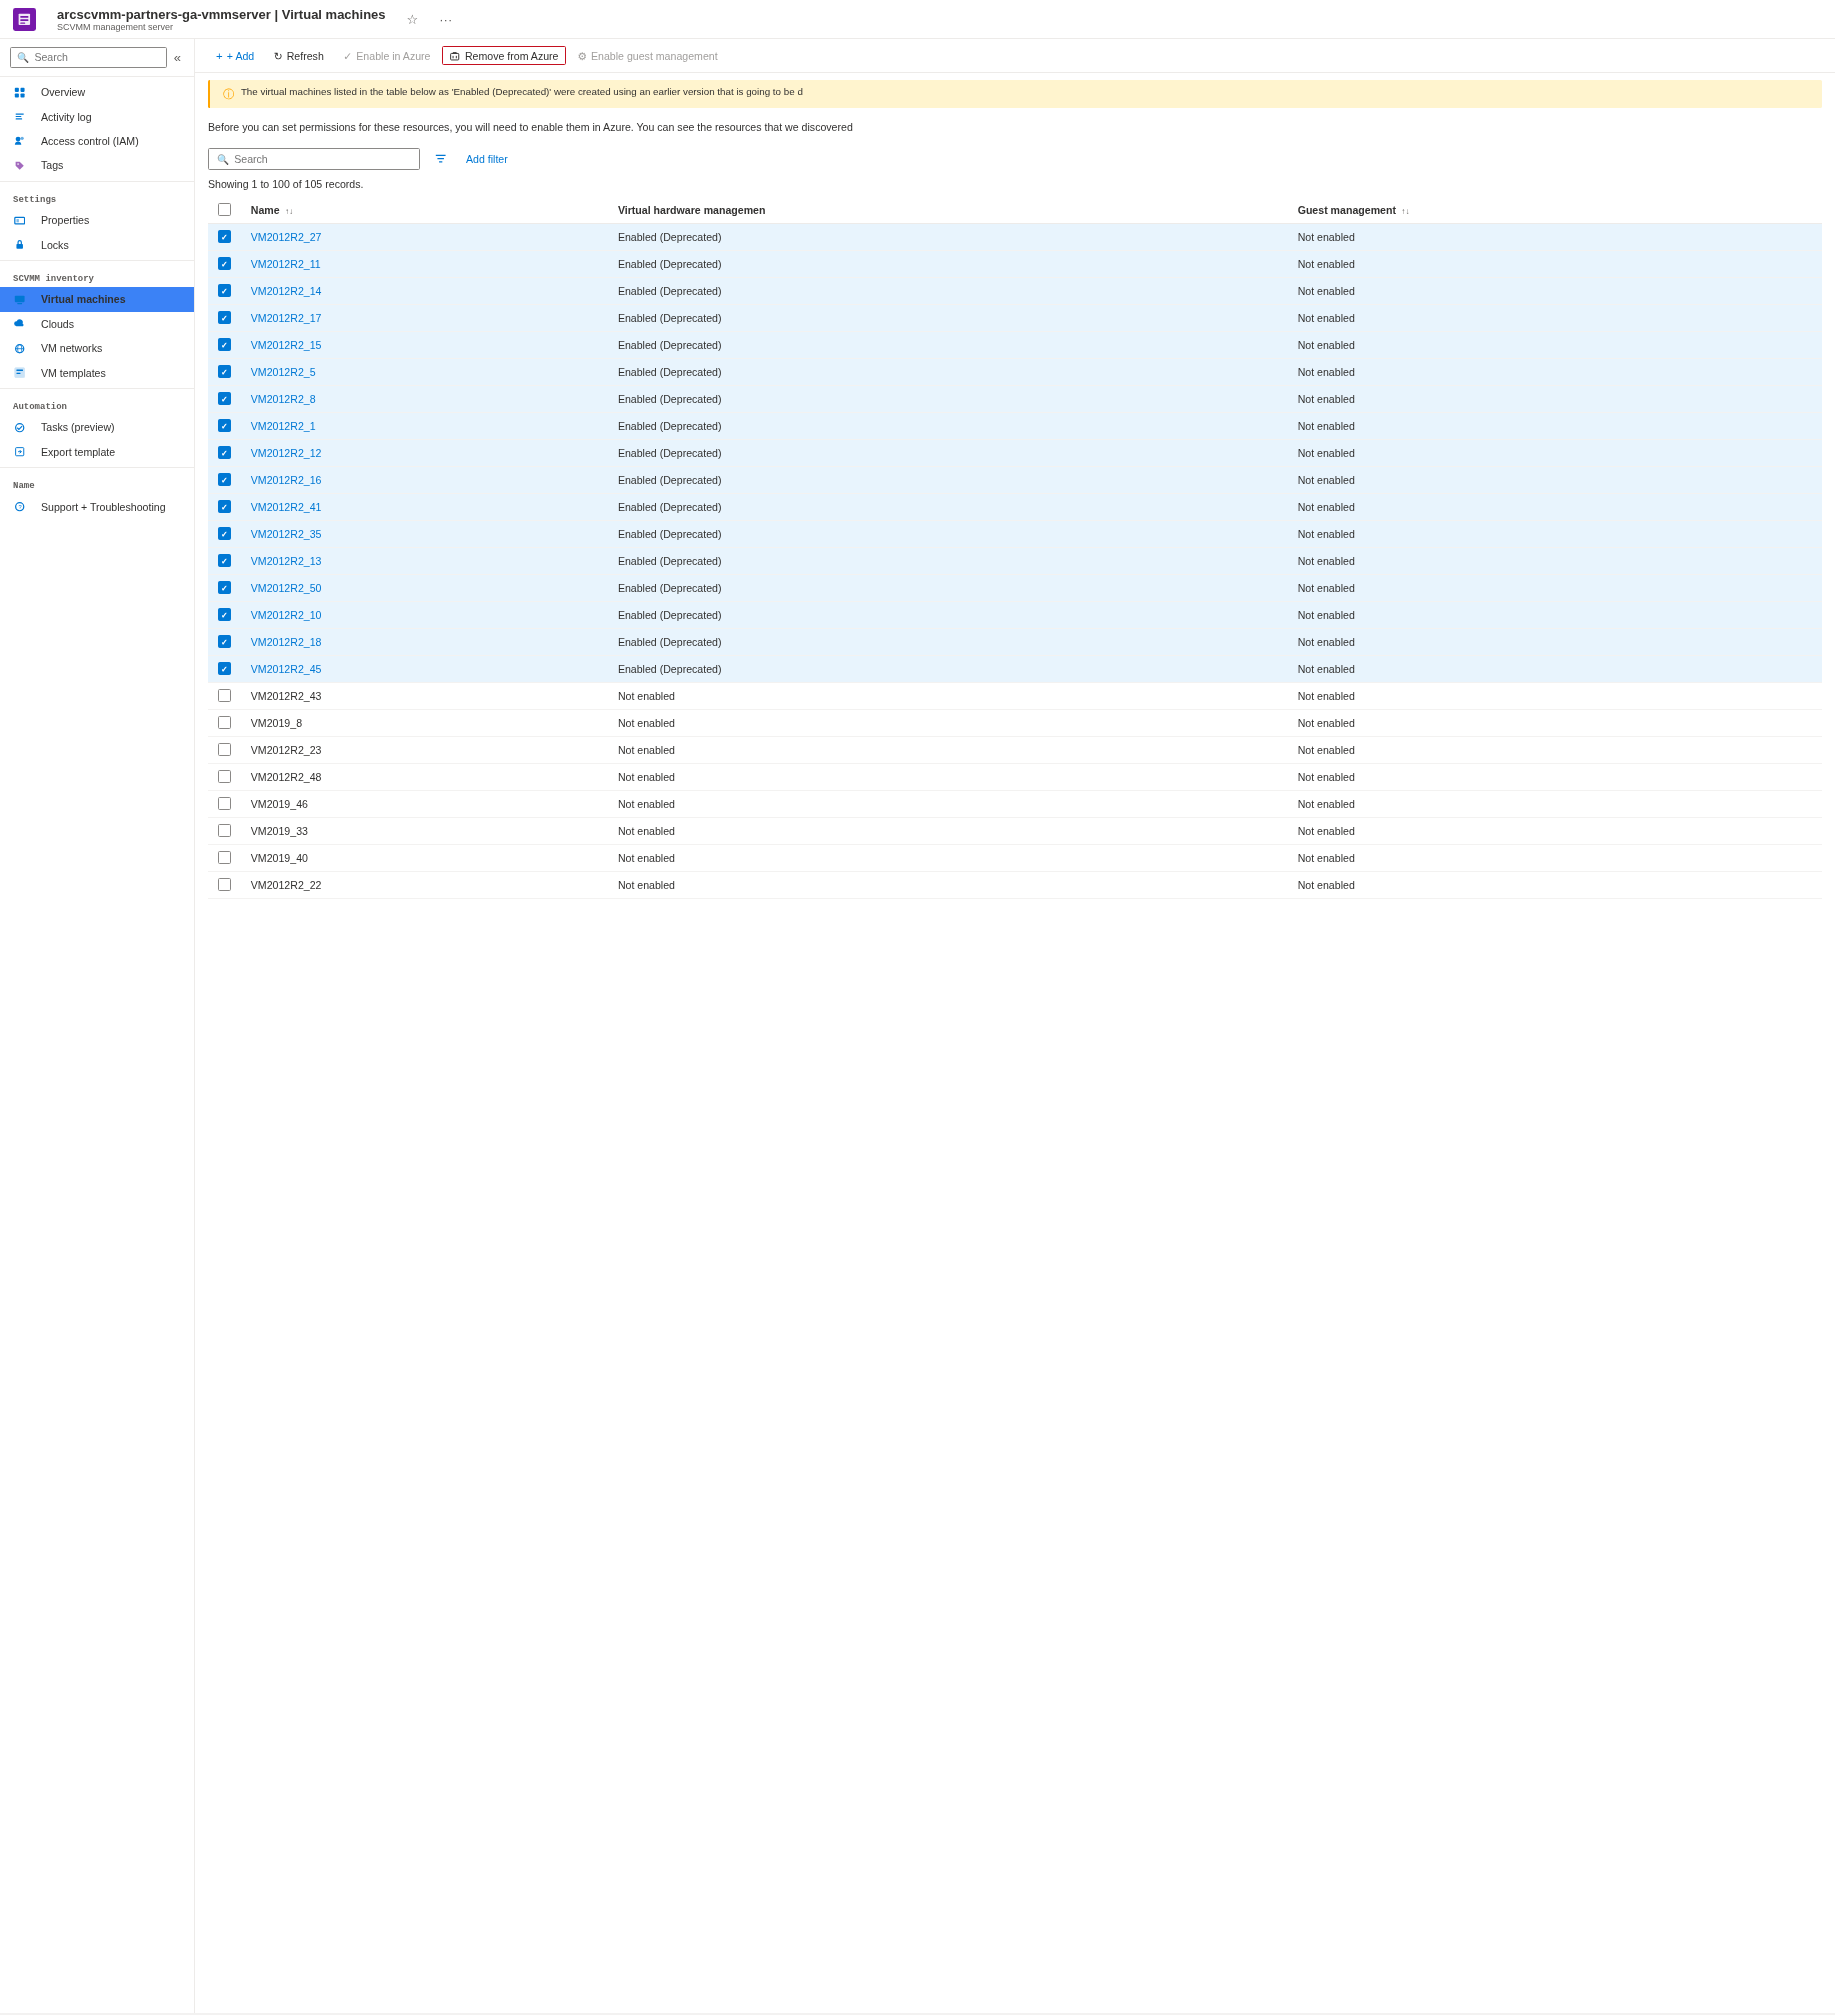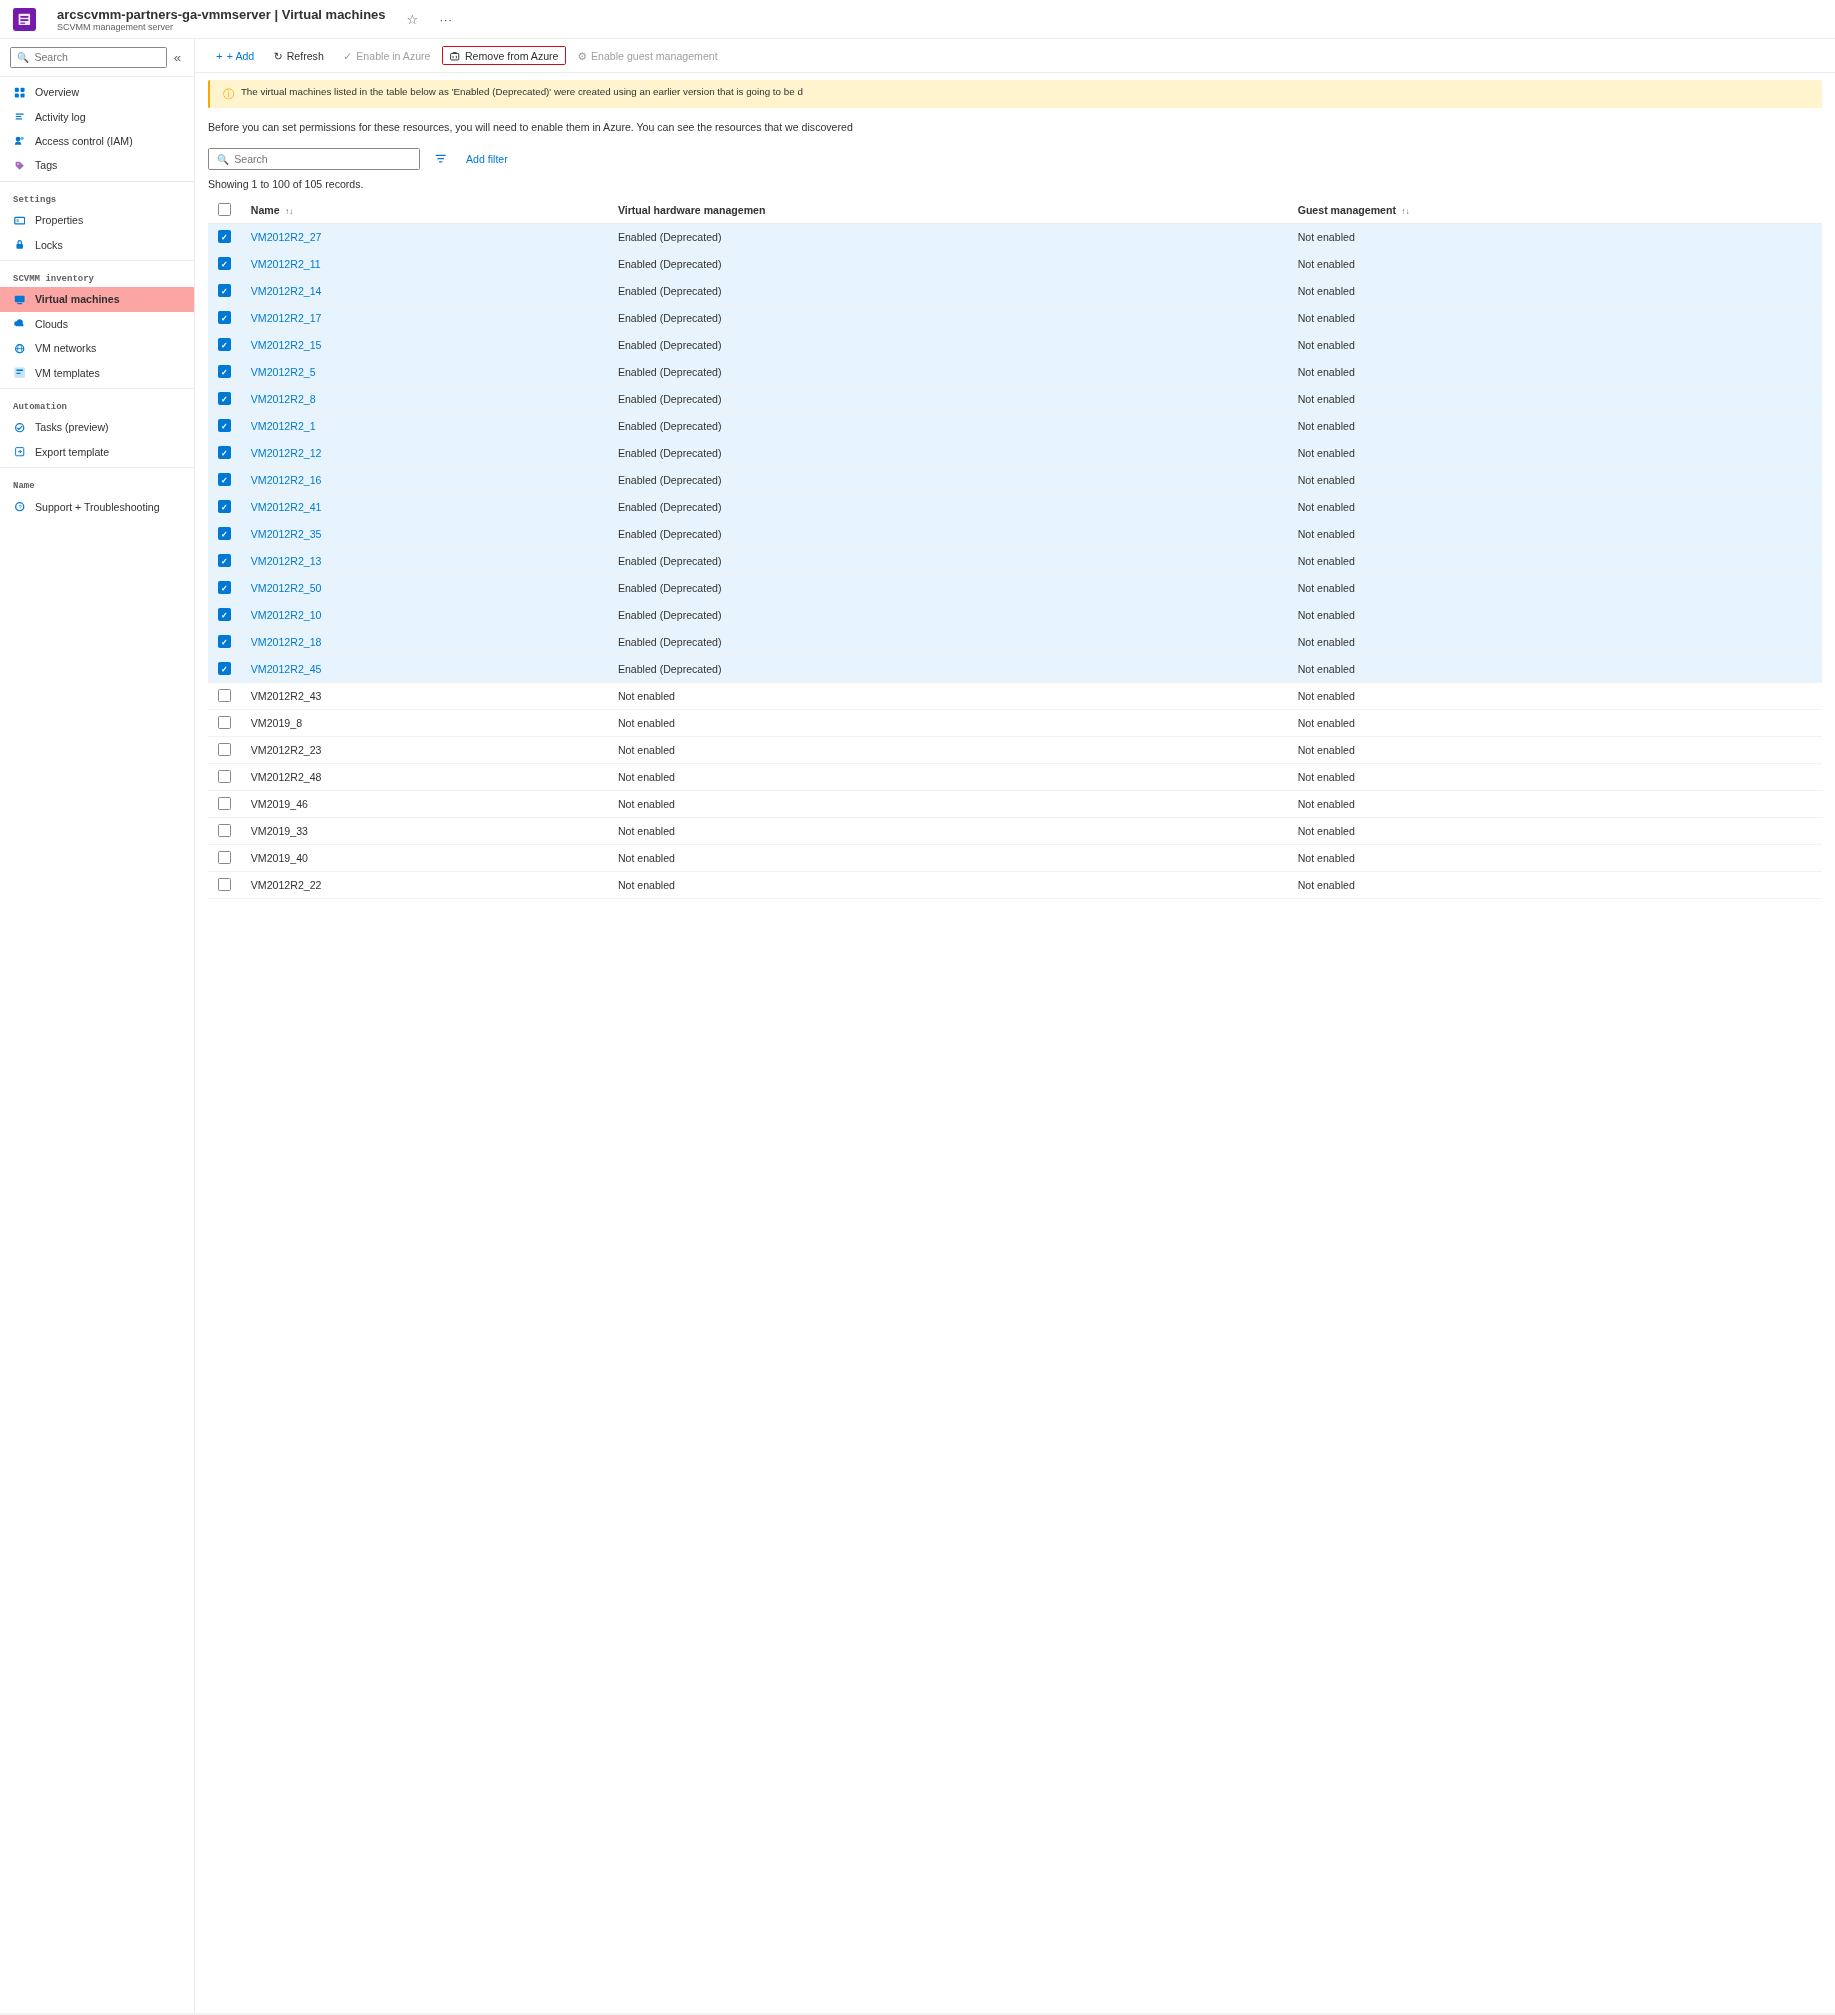--- a/index.html
+++ b/index.html
@@ -57,27 +57,27 @@
       background: transparent;
     }
     .search-icon-small { color: #605e5c; font-size: 9.8px; }
     .sidebar-collapse-btn {
       background: none; border: none; cursor: pointer;
       color: #605e5c; font-size: 13px; padding: 1.6px 3.3px;
     }
 
     .sidebar-nav { padding: 3.3px 0; }
     .sidebar-item {
-      display: flex; align-items: center; gap: 9px;
+      display: flex; align-items: center; gap: 15px;
       padding: 5.7px 13px;
       cursor: pointer;
       color: #323130;
       text-decoration: none;
     }
-    .sidebar-item.active { background: #fca5a5; font-weight: 600; }
+    .sidebar-item.active { background: #3b82f6; font-weight: 600; }
     .sidebar-item-icon { width: 13px; height: 13px; display: flex; align-items: center; justify-content: center; flex-shrink: 0; }
     .sidebar-item-label { font-size: 10.6px; }
 
     .sidebar-section-header {
       padding: 9.8px 13px 3.3px 13px;
       font-size: 9px; font-weight: 600; color: #605e5c;
       text-transform: none;
       font-family: Liberation Mono, monospace;
     }
     .sidebar-divider { height: 0.8px; background: #edebe9; margin: 3.3px 0; }

